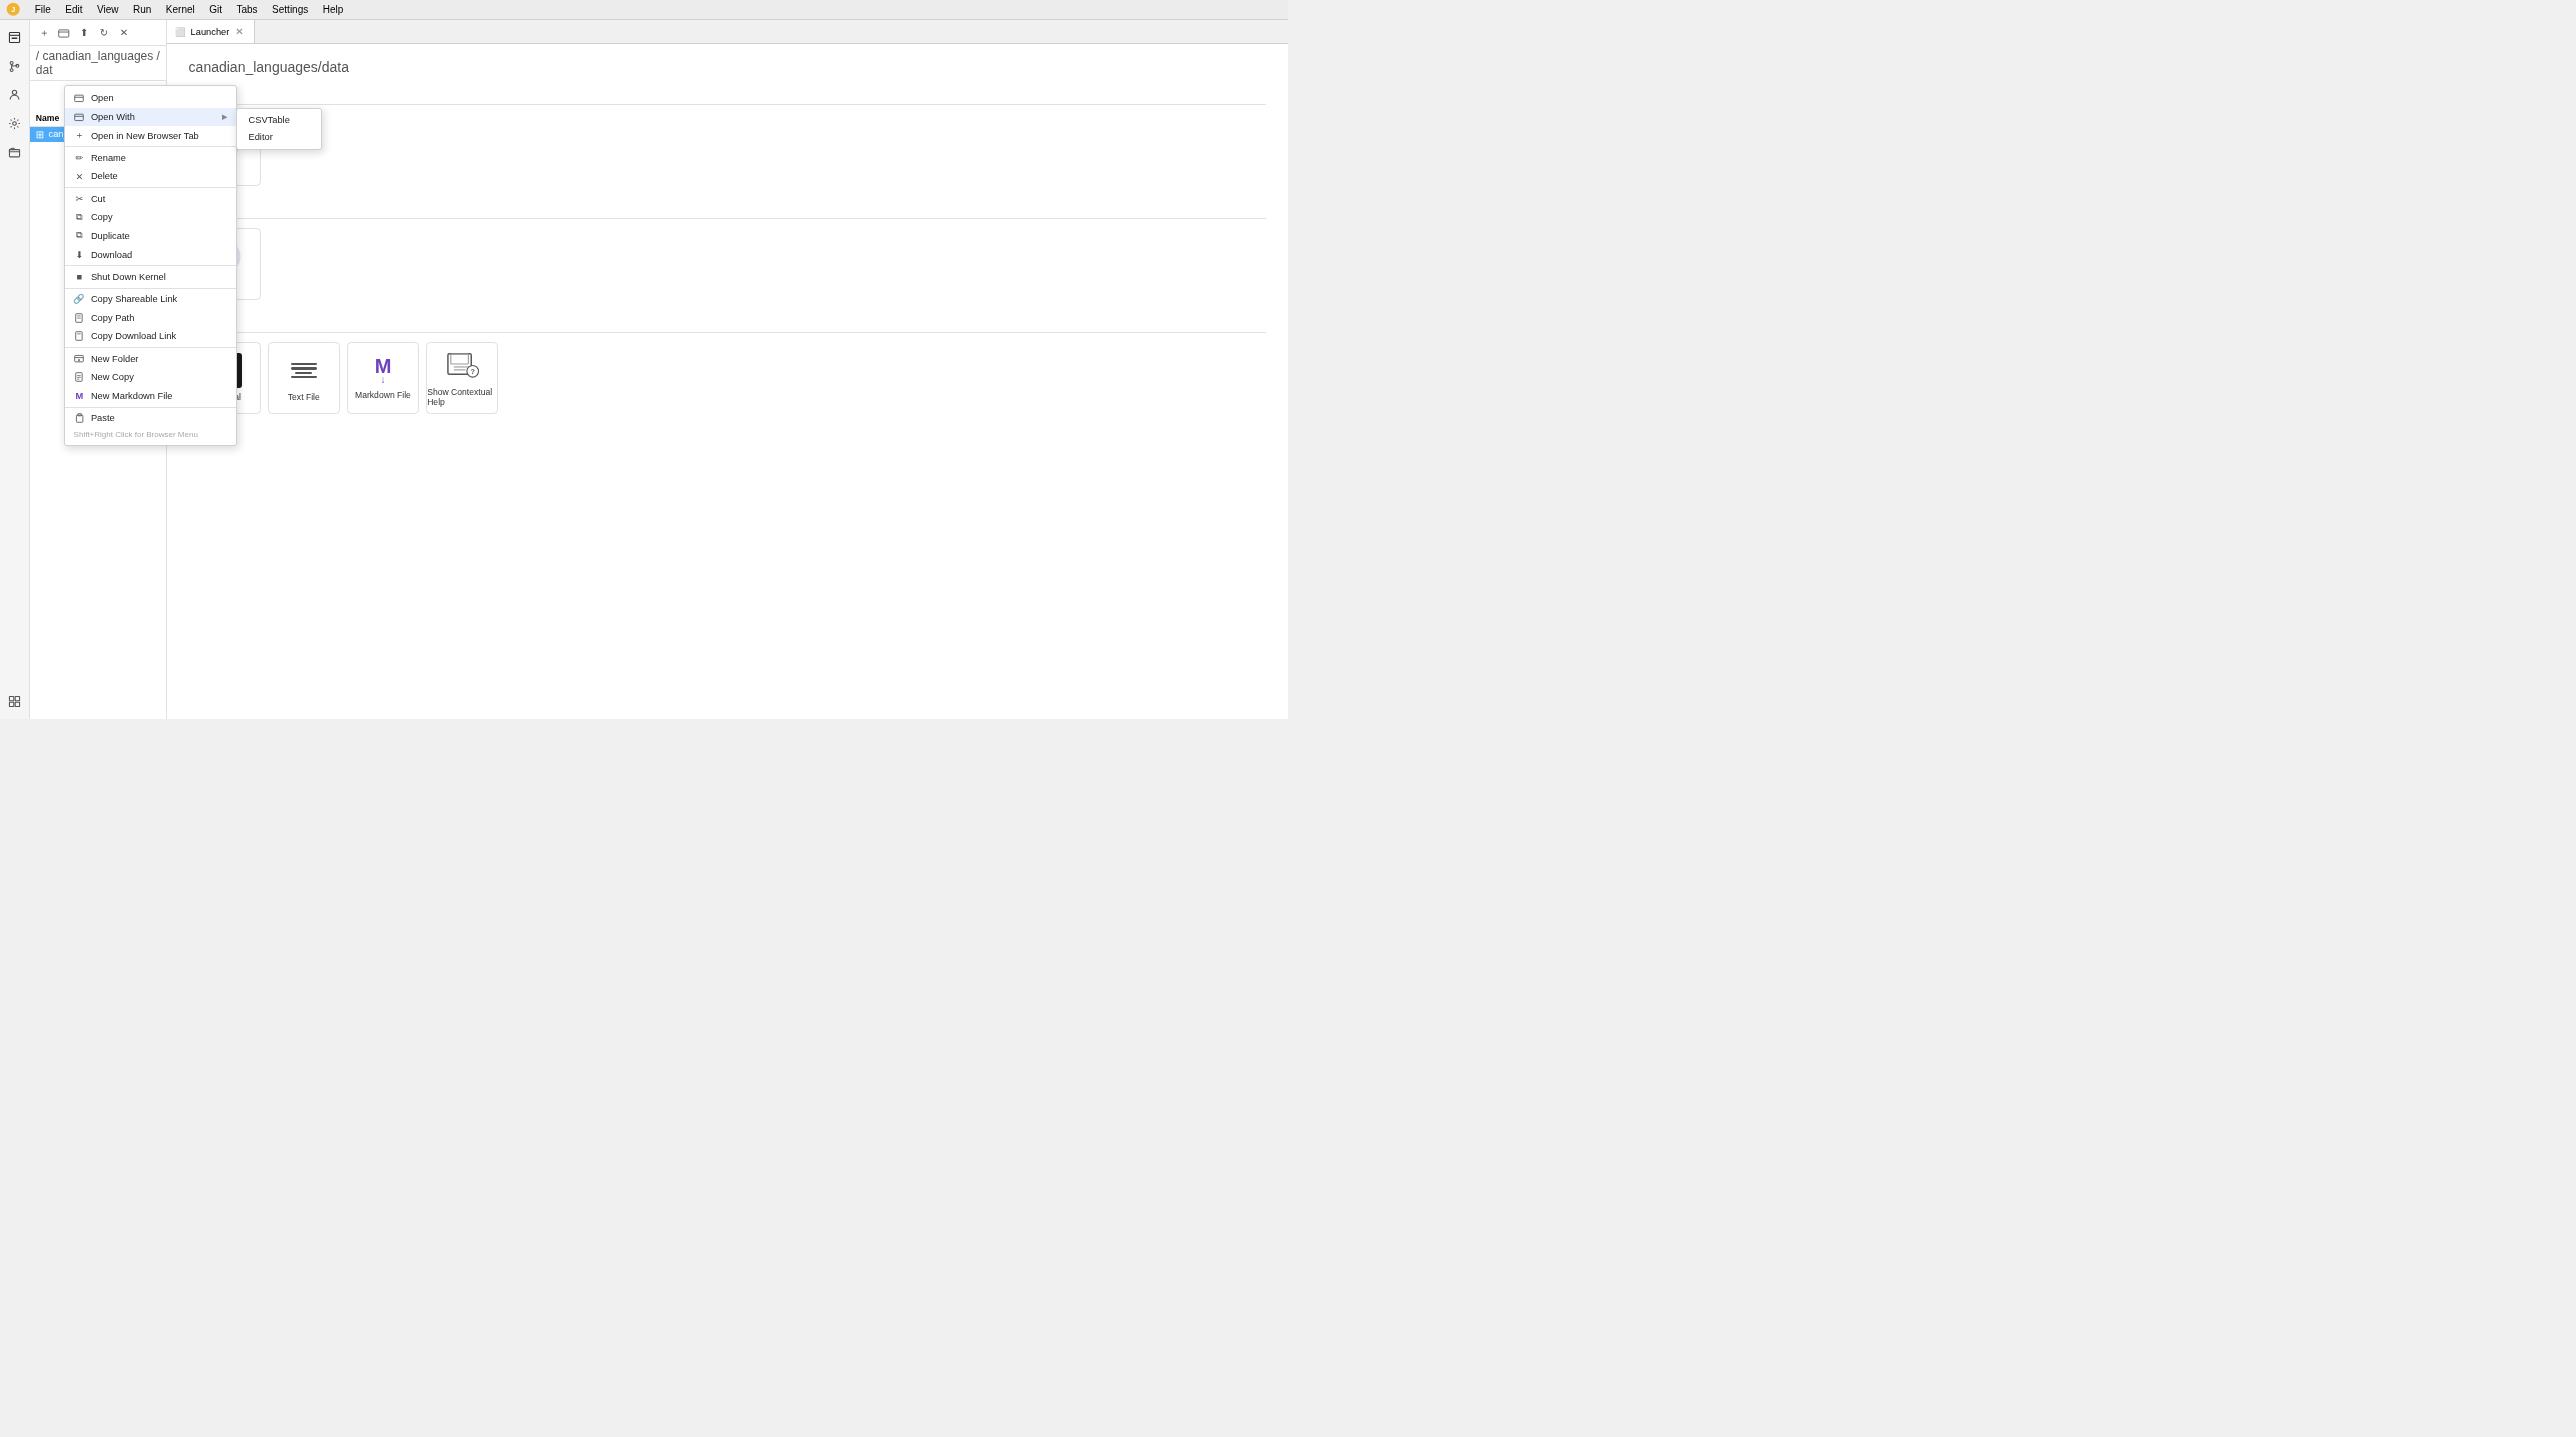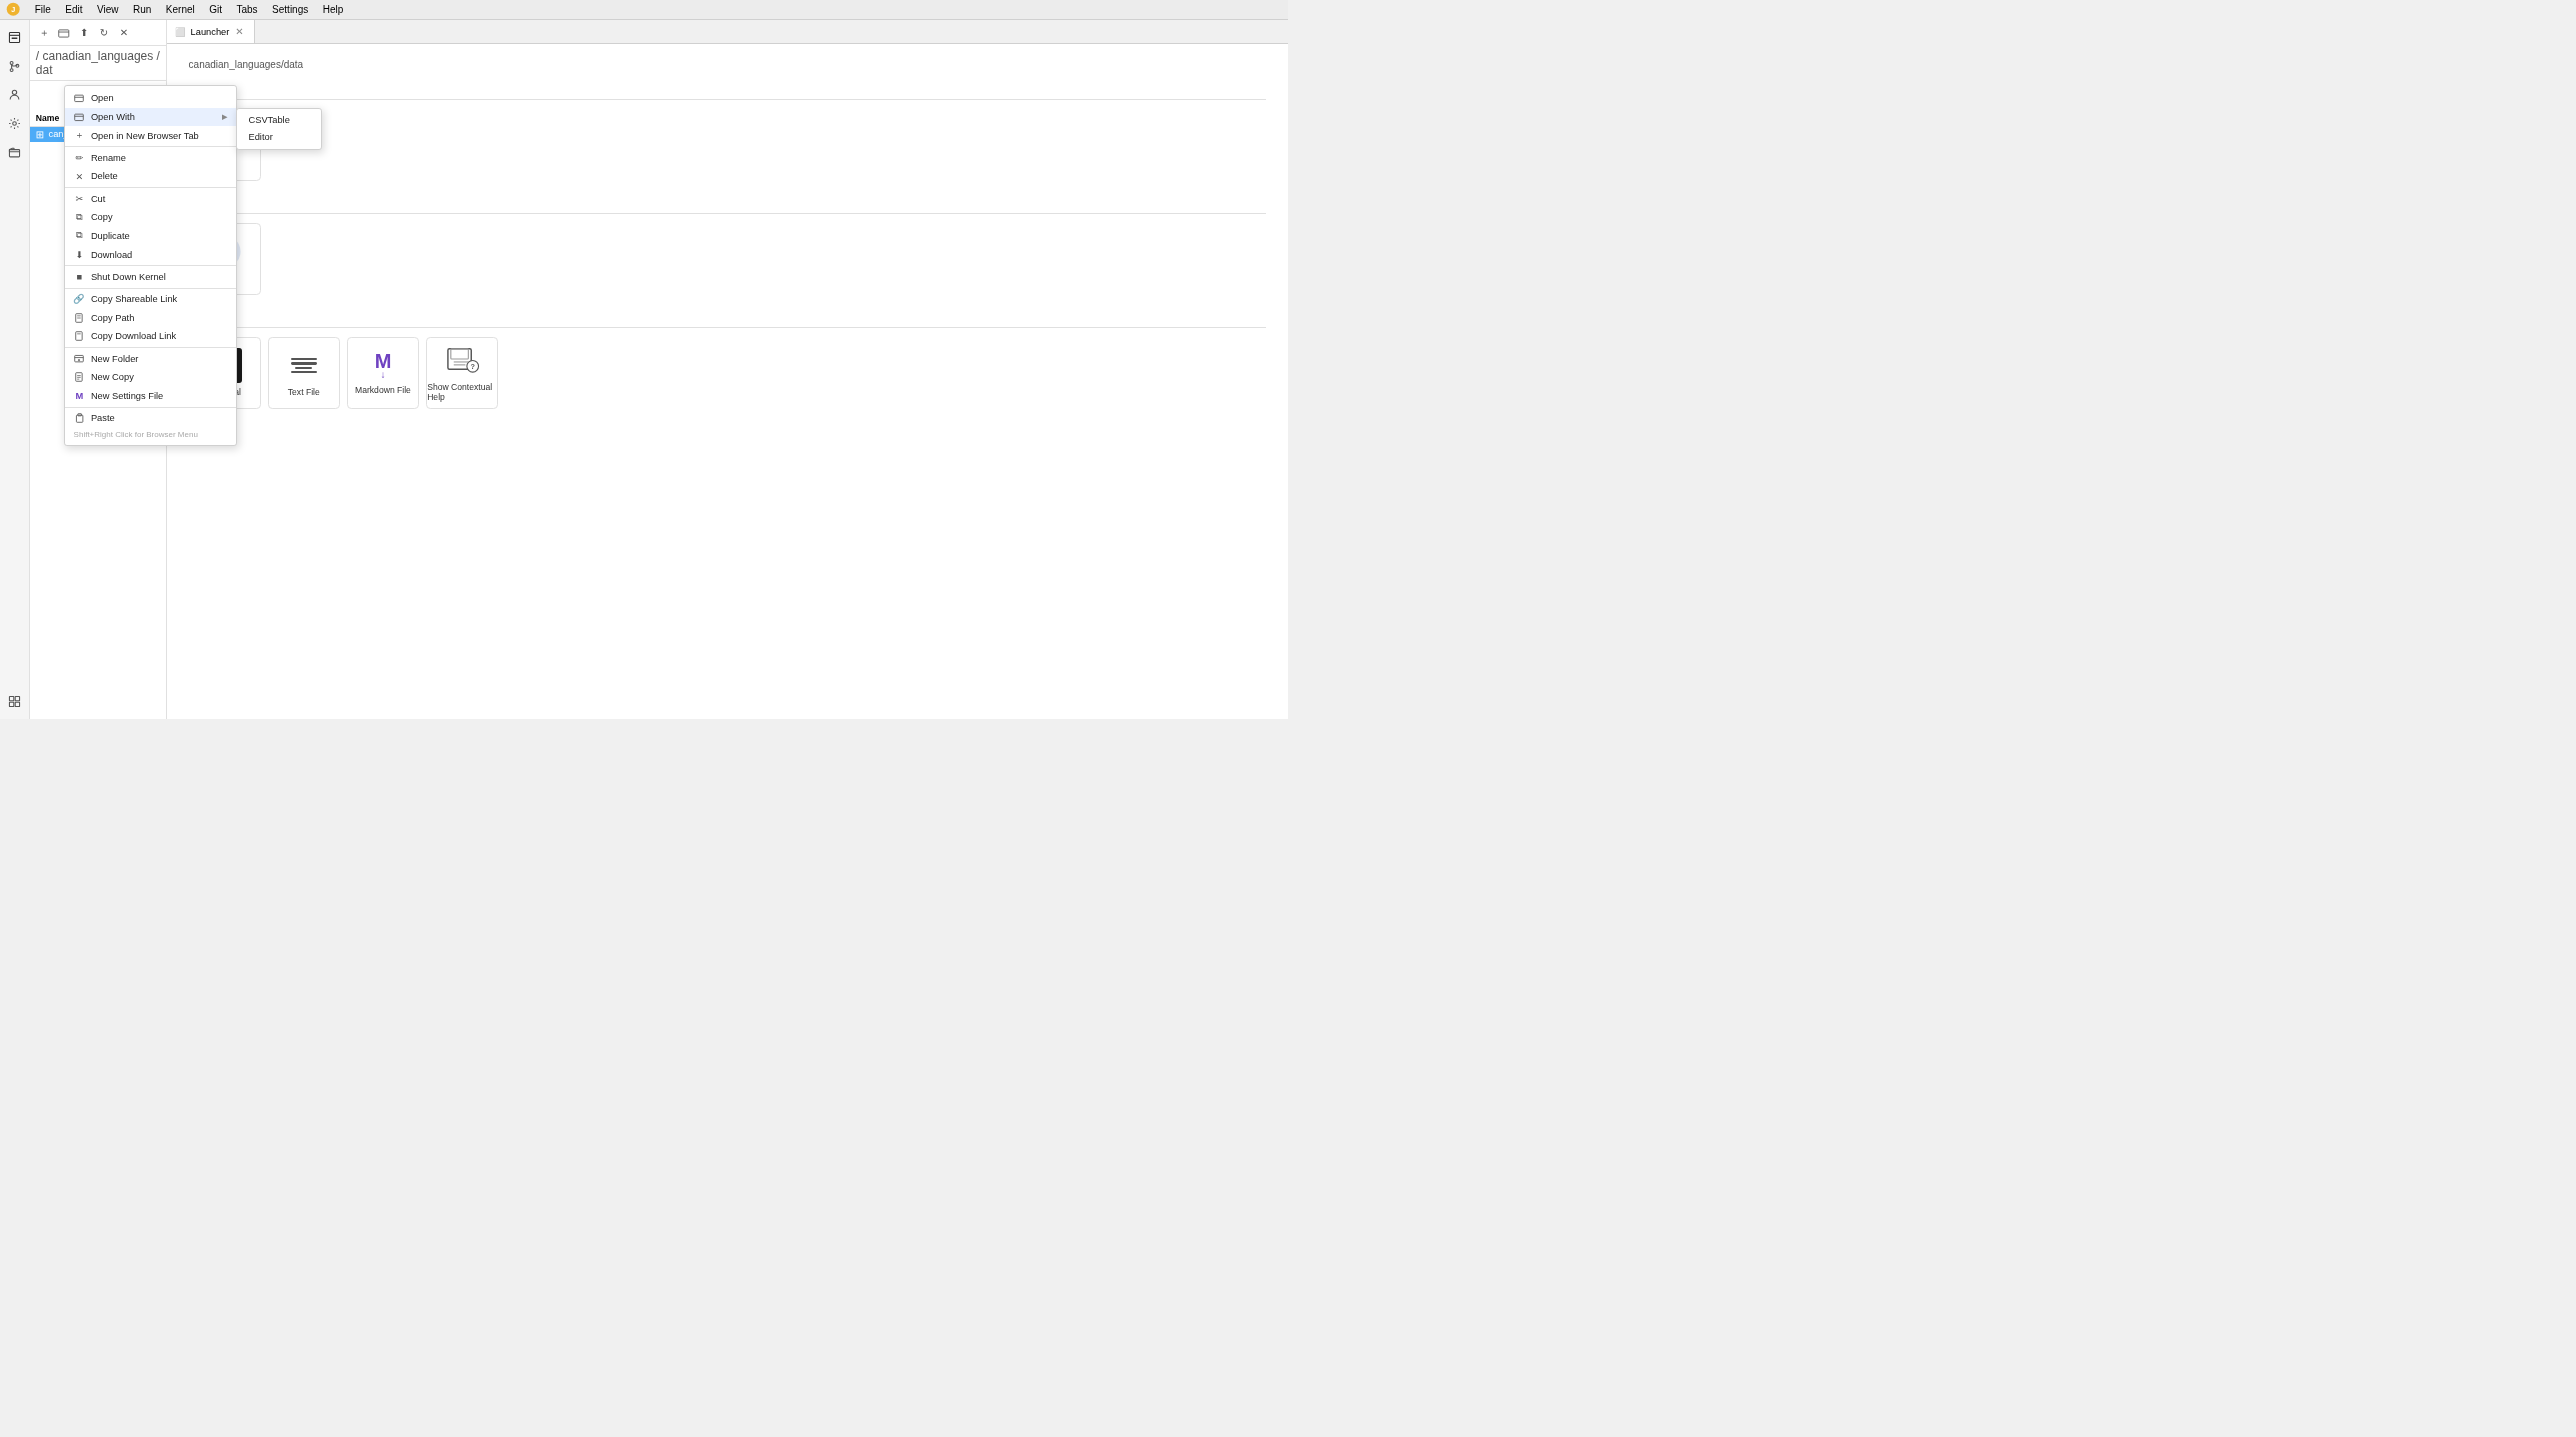--- a/index.html
+++ b/index.html
@@ -165,21 +165,21 @@
       justify-content: center;
     }
 
     
     .launcher-content {
       flex: 1;
       overflow-y: auto;
       padding: 14.4px 21.6px;
     }
     .launcher-path {
-      font-size: 10px;
+      font-size: 14px;
       color: #555;
       margin-bottom: 14.4px;
     }
     .section-title {
       font-size: 10px;
       font-weight: 600;
       color: #333;
       margin-bottom: 8.6px;
       padding-bottom: 4.3px;
       border-bottom: 0.7px solid #e0e0e0;
@@ -544,21 +544,21 @@
               <line x1="3" y1="5" x2="8" y2="5" stroke="#555" stroke-width="1"></line>
               <line x1="3" y1="7.5" x2="8" y2="7.5" stroke="#555" stroke-width="1"></line>
               <line x1="3" y1="10" x2="6" y2="10" stroke="#555" stroke-width="1"></line>
             </svg>
           </span>
           <span class="ctx-label">New Copy</span>
         </div>
 
         <div class="ctx-item">
           <span class="ctx-icon" style="font-weight:bold;color:#6f42c1;font-size:9.3px;">M</span>
-          <span class="ctx-label">New Settings File</span>
+          <span class="ctx-label">New Markdown File</span>
         </div>
 
         <div class="ctx-separator"></div>
 
         <div class="ctx-item">
           <span class="ctx-icon">
             <svg width="9.3" height="10" viewBox="0 0 13 14" fill="none">
               <rect x="2" y="3" width="9" height="10" rx="1" stroke="#555" stroke-width="1.2" fill="none"></rect>
               <rect x="4" y="1" width="5" height="3" rx="0.5" stroke="#555" stroke-width="1.2" fill="none"></rect>
             </svg>

